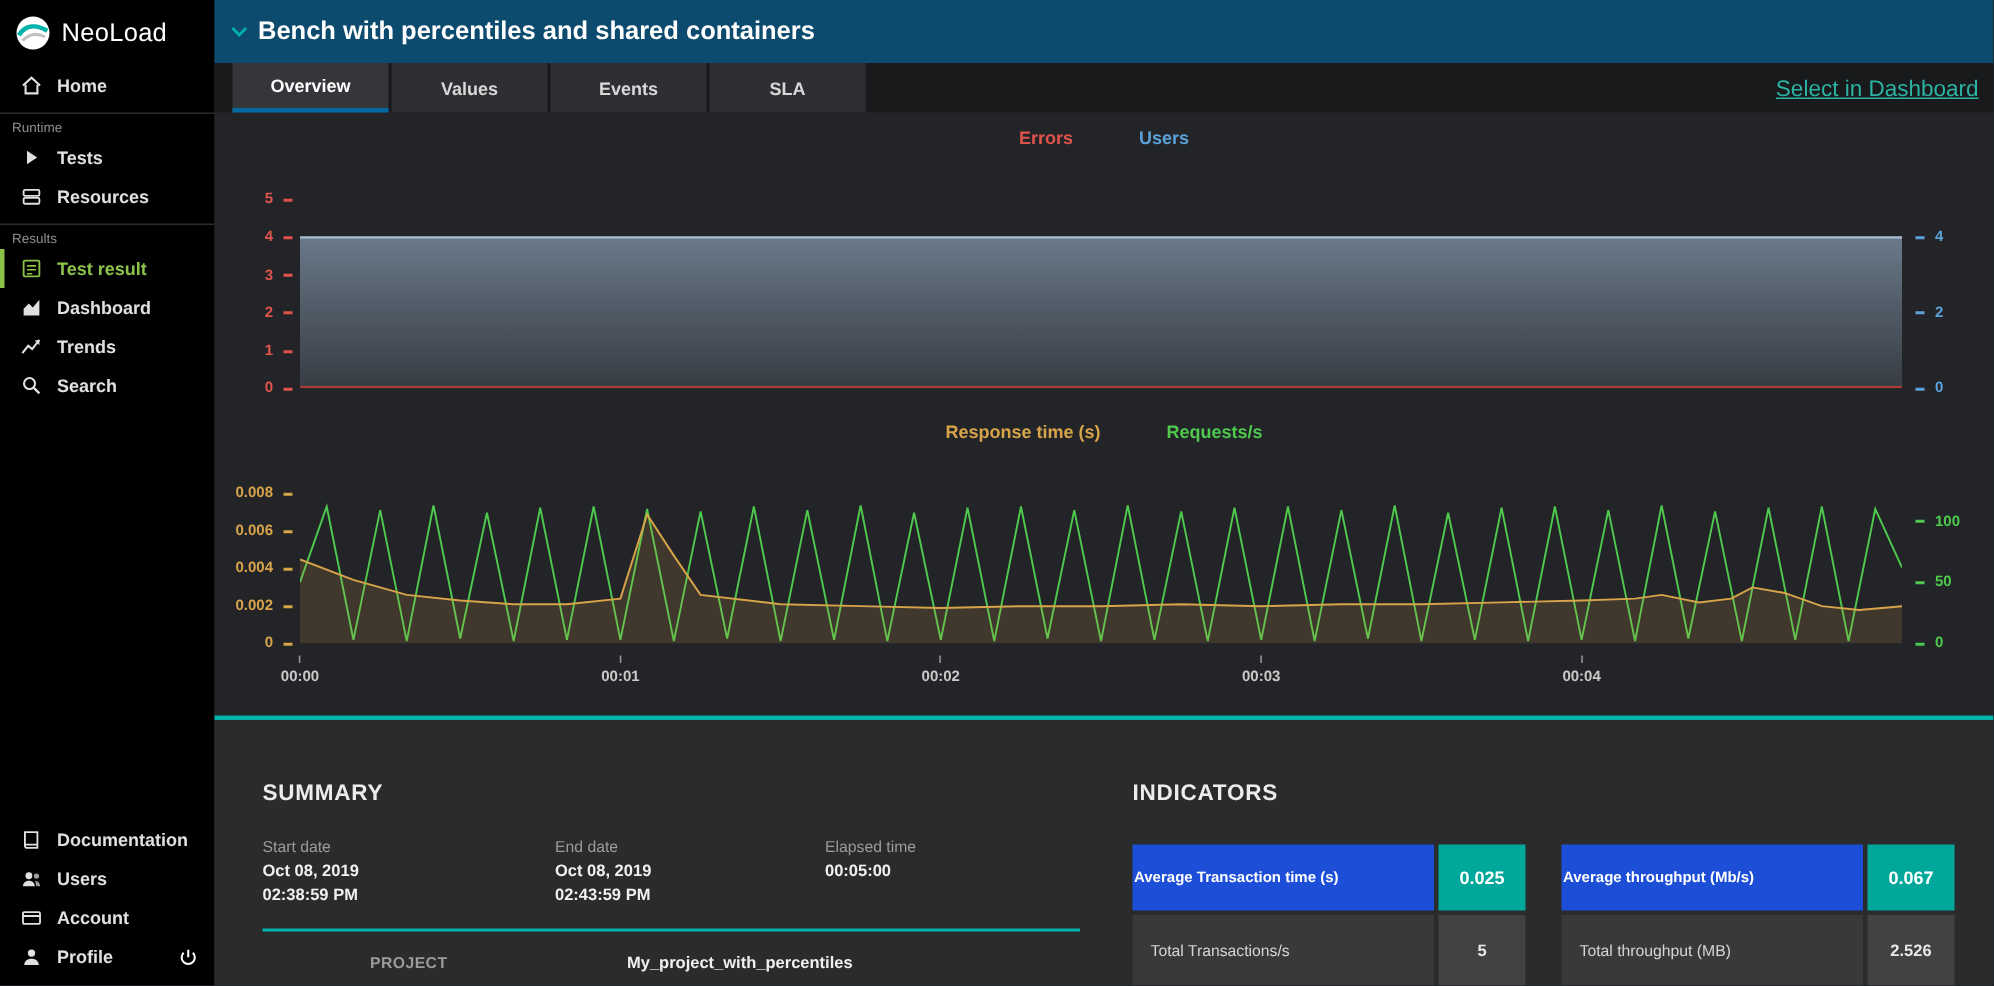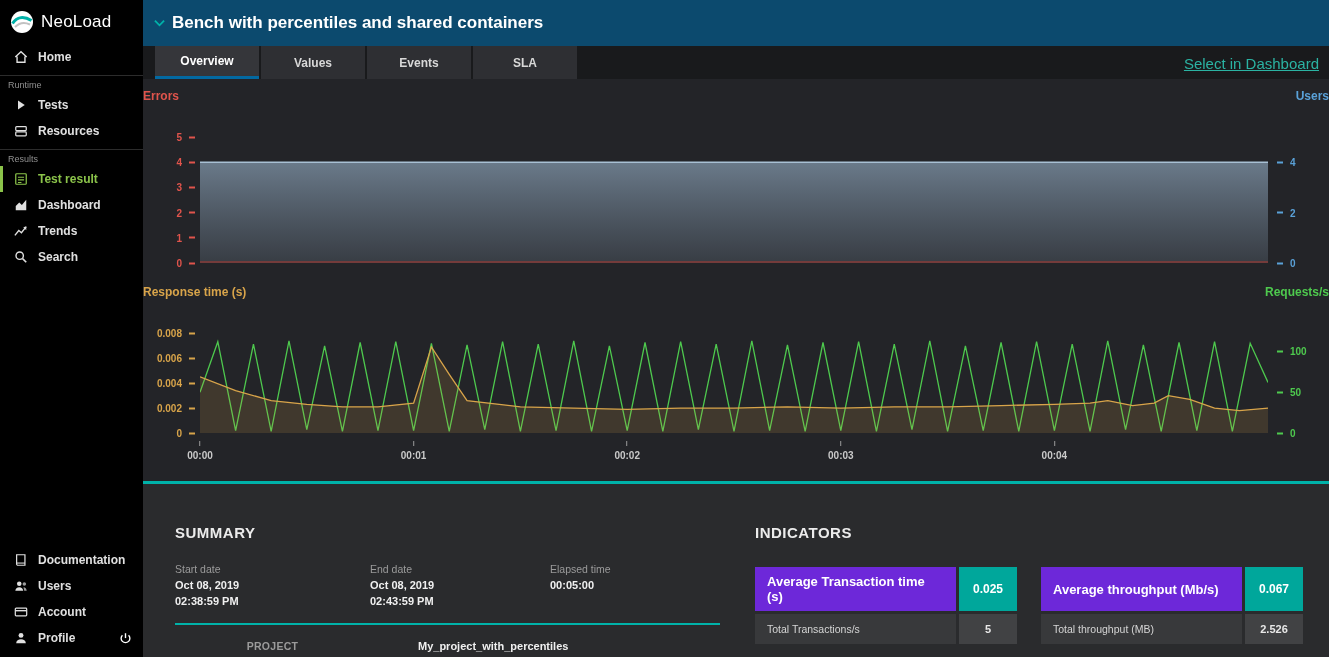--- a/index.html
+++ b/index.html
@@ -27,21 +27,21 @@
   .tabs-row { display:flex; gap:2px; padding-left:12px; background:#191a1c; height:33px;
     align-items:flex-end; position:relative; }
   .tab { width:104px; height:33px; background:#2e2f33; color:#d8d8d8; font-size:12px; font-weight:600;
     display:flex; align-items:center; justify-content:center; cursor:pointer; }
   .tab.active { background:#35363a; border-bottom:3px solid #0369a1; color:#fff; }
   .select-link { position:absolute; right:10px; bottom:7px; color:#2bb3a3; font-size:15px;
     text-decoration:underline; cursor:pointer; }
 
   
   .charts { padding-top:10px; }
-  .legend { display:flex; justify-content:space-between; gap:44px; font-size:12px; font-weight:700; height:18px; }
+  .legend { display:flex; justify-content:center; gap:44px; font-size:12px; font-weight:700; height:18px; }
   .legend-item { cursor:pointer; }
   .legend.second { margin-top:22px; }
   .plot-area { position:relative; margin:0 61px 0 57px; }
   .plot-area.p0 { height:126px; margin-top:30px; }
   .plot-area.p1 { height:106px; margin-top:24px; }
   svg.plot { position:absolute; inset:0; width:100%; height:100%; }
   .ycol { position:absolute; top:0; bottom:0; width:54px; }
   .yl { right:100%; }
   .yr { left:100%; }
   .tick { position:absolute; display:flex; align-items:center; gap:7px; font-size:10px; font-weight:700;
@@ -65,25 +65,25 @@
   .f-val { color:#f0f0f0; font-size:11px; font-weight:700; line-height:1.45; }
   .sum-underline { height:2px; background:#00b2a9; margin-top:13px; width:545px; }
   .sum-project { display:grid; grid-template-columns:195px 1fr; margin-top:15px; align-items:center; }
   .proj-label { color:#9b9b9b; font-size:10.5px; font-weight:700; letter-spacing:.3px;text-align:center; }
   .proj-value { color:#f0f0f0; font-size:11px; font-weight:700; margin-left:48px; }
 
   .indicators { flex:1; }
   .cards { display:flex; gap:24px; margin-top:26px; }
   .card { width:262px; }
   .card-head { display:grid; grid-template-columns:1fr 58px; gap:3px; height:44px; }
-  .card-title { background:#6d28d9; color:#fff; font-size:13px; font-weight:700;
-    display:flex; align-items:center; padding:0 12px; }
+  .card-title { background:#1d4ed8; color:#fff; font-size:10px; font-weight:700;
+    display:flex; align-items:center; padding:0 1px; }
   .card-value { background:#00a79b; color:#fff; display:flex; align-items:center; justify-content:center;
     font-weight:700; font-size:12px; }
-  .card-row { display:grid; grid-template-columns:1fr 58px; gap:3px; height:30px; margin-top:3px; }
+  .card-row { display:grid; grid-template-columns:1fr 58px; gap:3px; height:47px; margin-top:3px; }
   .row-label { background:#38393b; color:#d5d5d5; font-size:10.5px; display:flex; align-items:center; padding:0 12px; }
   .row-value { background:#414244; color:#e8e8e8; font-size:11px; font-weight:700;
     display:flex; align-items:center; justify-content:center; }
 </style>
 </head>
 <body>
 
 <div class="app">
 
   <aside class="sidebar">

